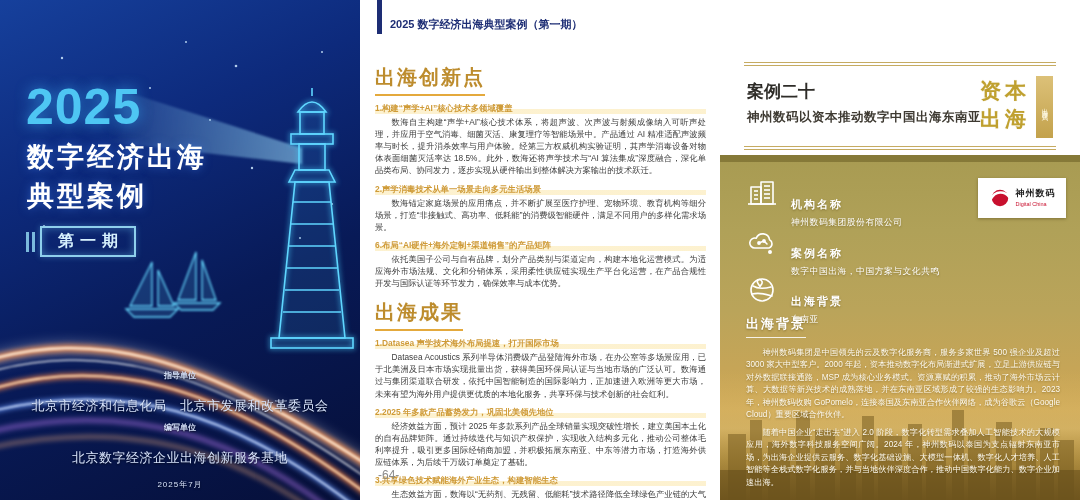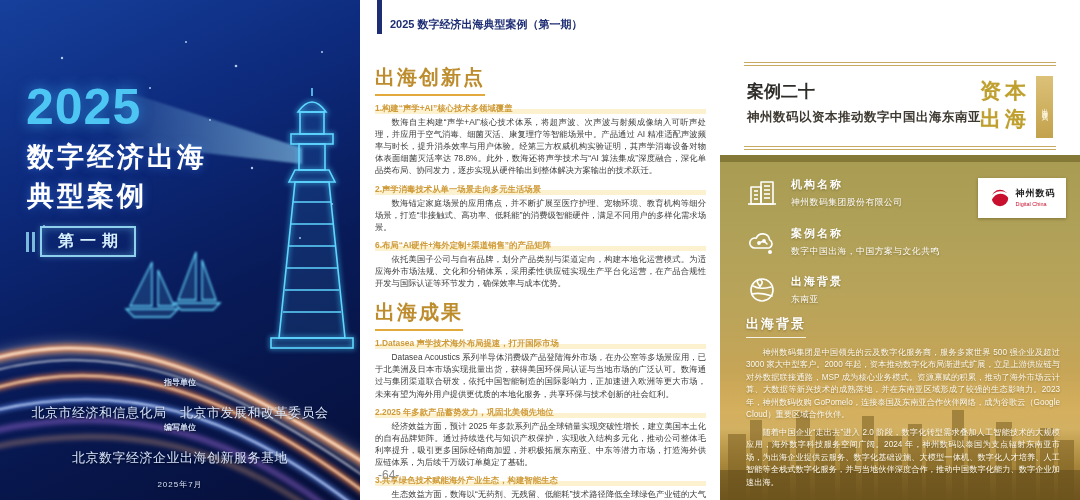--- a/index.html
+++ b/index.html
@@ -19,21 +19,21 @@
                  text-shadow:0 0 10px rgba(70,140,255,.5); }
   .cover-badge-wrap { position:absolute; top:226px; left:26px; display:flex; align-items:center; }
   .badge-bars { width:9px; height:20px; margin-right:5px;
                 background:linear-gradient(90deg,#8fd4ef 0 3px,transparent 3px 6px,#8fd4ef 6px 9px);
                 opacity:.85; }
   .cover-badge { border:2px solid #8fd0ec; color:#d6f1fd; font-size:16px; font-weight:bold;
                  letter-spacing:6px; padding:3px 10px 3px 16px;
                  box-shadow:0 0 8px rgba(110,200,240,.45) inset, 0 0 6px rgba(110,200,240,.35); }
   .cover-footer { position:absolute; left:0; right:0; bottom:10px; text-align:center;
                   color:#d7e3fb; text-shadow:0 1px 2px rgba(0,0,0,.6); }
-  .cover-footer .lbl { font-size:8px; font-weight:bold; }
+  .cover-footer .lbl { font-size:8px; font-weight:bold; margin-top:7px; }
   .cover-footer .val { font-size:13px; margin-top:16px; letter-spacing:.5px; }
   .cover-footer .date { font-size:8px; margin-top:12px; letter-spacing:1px; }
 
   
   .middle { position:relative; width:360px; height:500px; background:#ffffff; }
   .mid-header { position:absolute; top:0; left:17px; display:flex; align-items:flex-end; }
   .mid-bar { width:5px; height:34px; background:#1d2d74; }
   .mid-title { margin-left:8px; padding-bottom:2px; font-size:11px; font-weight:bold; color:#1d2d74; }
   .mid-body { position:absolute; top:64px; left:15px; right:14px; }
   .sec-title { display:inline-block; font-size:20px; font-weight:bold; color:#bd8c2d;
@@ -64,21 +64,21 @@
   .gold-section { position:absolute; top:155px; left:0; right:0; bottom:0; overflow:hidden;
       background:linear-gradient(180deg,#a89b52 0%,#b0a158 22%,#baa45a 45%,#c6a557 62%,#c9a14b 74%,#a3802f 88%,#7c5f23 100%); }
   .gold-section::before { content:""; position:absolute; top:0; left:0; right:0; height:7px;
       background:rgba(90,80,25,.45); }
   .city-art { position:absolute; left:0; right:0; bottom:0; width:360px; height:150px; }
 
   .info-row { position:absolute; left:26px; display:flex; align-items:flex-start; }
   .info-icon { width:32px; height:32px; flex:0 0 32px; }
   .info-text { margin-left:13px; color:#ffffff; }
   .info-label { font-size:11px; font-weight:bold; letter-spacing:2px;
-                text-shadow:0 1px 2px rgba(90,70,10,.5); }
+                text-shadow:0 1px 2px rgba(90,70,10,.5);margin-top:20px; }
   .info-value { font-size:8.8px; margin-top:5px; letter-spacing:.5px;
                 text-shadow:0 1px 2px rgba(90,70,10,.5); }
   .row-0 { top:22px; } .row-1 { top:71px; } .row-2 { top:119px; }
 
   .logo-box { position:absolute; top:23px; right:14px; width:88px; height:40px; background:#ffffff;
               border-radius:0; display:flex; align-items:center; justify-content:center;
               box-shadow:0 1px 3px rgba(60,50,10,.4); }
   .logo-swirl { width:22px; height:22px; }
   .logo-words { margin-left:5px; line-height:1.1; }
   .logo-cn { font-size:9px; font-weight:bold; color:#1c1c1c; letter-spacing:1px; }
@@ -202,21 +202,21 @@
   </div>
 
   <div class="middle">
     <div class="mid-header">
       <div class="mid-bar"></div>
       <div class="mid-title">2025 数字经济出海典型案例（第一期）</div>
     </div>
     <div class="mid-body">
       <div class="sec-title">出海创新点</div>
       <div class="sub-head">1.构建“声学+AI”核心技术多领域覆盖</div>
-      <p>数海自主构建“声学+AI”核心技术体系，将超声波、次声波与射频成像纳入可听声处理，并应用于空气消毒、细菌灭活、康复理疗等智能场景中。产品通过 AI 精准适配声波频率与时长，提升消杀效率与用户体验。经第三方权威机构实验证明，其声学消毒设备对物体表面细菌灭活率达 78.8%。此外，数海还将声学技术与“AI 算法集成”深度融合，深化单品类布局、协同发力，逐步实现从硬件输出到整体解决方案输出的技术跃迁。</p>
+      <p>数海自主构建“声学+AI”核心技术体系，将超声波、次声波与射频成像纳入可听声处理，并应用于空气消毒、细菌灭活、康复理疗等智能场景中。产品通过 AI 精准适配声波频率与时长，提升消杀效率与用户体验。经第三方权威机构实验证明，其声学消毒设备对物体表面细菌灭活率达 18.5%。此外，数海还将声学技术与“AI 算法集成”深度融合，深化单品类布局、协同发力，逐步实现从硬件输出到整体解决方案输出的技术跃迁。</p>
       <div class="sub-head">2.声学消毒技术从单一场景走向多元生活场景</div>
       <p>数海锚定家庭场景的应用痛点，并不断扩展至医疗护理、宠物环境、教育机构等细分场景，打造“非接触式、高功率、低耗能”的消费级智能硬件，满足不同用户的多样化需求场景。</p>
       <div class="sub-head">6.布局“AI硬件+海外定制+渠道销售”的产品矩阵</div>
       <p>依托美国子公司与自有品牌，划分产品类别与渠道定向，构建本地化运营模式。为适应海外市场法规、文化和分销体系，采用柔性供应链实现生产平台化运营，在产品合规性开发与国际认证等环节发力，确保效率与成本优势。</p>
 
       <div class="sec-title second">出海成果</div>
       <div class="sub-head">1.Datasea 声学技术海外布局提速，打开国际市场</div>
       <p>Datasea Acoustics 系列半导体消费级产品登陆海外市场，在办公室等多场景应用，已于北美洲及日本市场实现批量出货，获得美国环保局认证与当地市场的广泛认可。数海通过与集团渠道联合研发，依托中国智能制造的国际影响力，正加速进入欧洲等更大市场，未来有望为海外用户提供更优质的本地化服务，共享环保与技术创新的社会红利。</p>
       <div class="sub-head">2.2025 年多款产品蓄势发力，巩固北美领先地位</div>
       <p>经济效益方面，预计 2025 年多款系列产品全球销量实现突破性增长，建立美国本土化的自有品牌矩阵。通过持续迭代与知识产权保护，实现收入结构多元化，推动公司整体毛利率提升，吸引更多国际经销商加盟，并积极拓展东南亚、中东等潜力市场，打造海外供应链体系，为后续千万级订单奠定了基础。</p>

